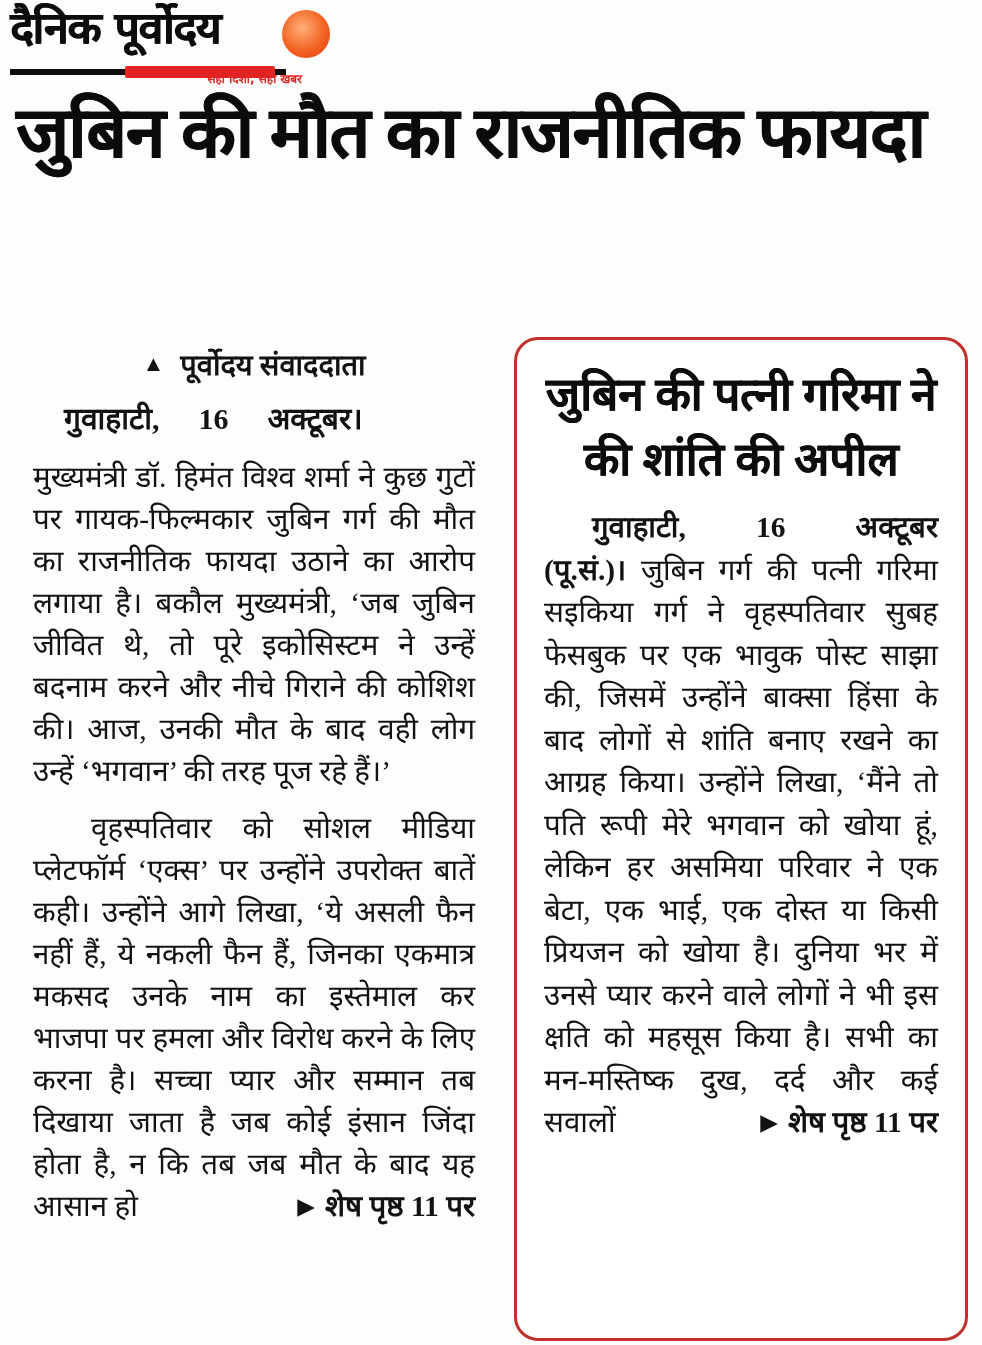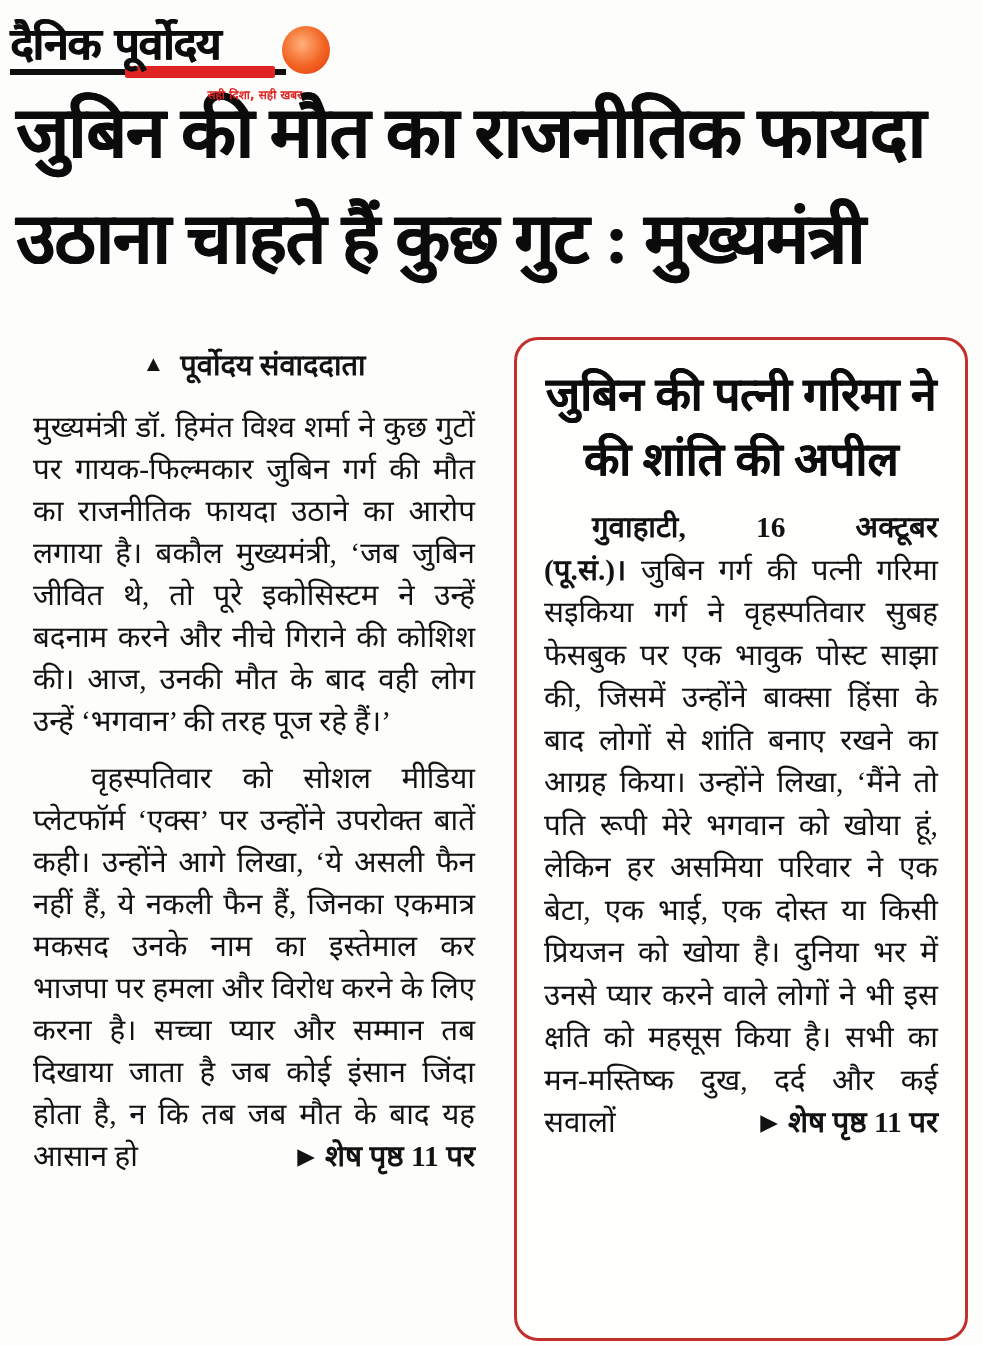--- a/index.html
+++ b/index.html
@@ -8,21 +8,21 @@
     --box-border-red:#c2302d;
     --ink-black:#121212;
   }
   html,body{margin:0;padding:0;}
   body{
     width:982px;height:1345px;position:relative;overflow:hidden;
     background:#fdfdfb;color:var(--ink-black);
     font-family:"Liberation Serif","DejaVu Serif",serif;
   }
   
-  .masthead{position:absolute;left:10px;top:18px;width:340px;height:66px;}
+  .masthead{position:absolute;left:10px;top:2px;width:340px;height:66px;}
   .sun{position:absolute;left:272px;top:8px;width:48px;height:48px;border-radius:50%;
        background:radial-gradient(circle at 42% 38%, #ffb07a 0%, var(--sun-orange) 55%, #e63812 100%);}
   .masthead-title{
     position:relative;z-index:1;font-family:"DejaVu Sans","Liberation Sans",sans-serif;
     font-weight:bold;font-size:44px;line-height:52px;color:#0c0c0c;
     letter-spacing:-1px;text-shadow:1px 0 0 currentColor;white-space:nowrap;
   }
   .tagline{
     position:absolute;z-index:1;right:48px;top:50px;
     font-family:"DejaVu Sans","Liberation Sans",sans-serif;
@@ -68,27 +68,27 @@
   <span class="sun"></span>
   <div class="masthead-title">दैनिक पूर्वोदय</div>
   <div class="tagline">सही दिशा, सही खबर</div>
 </div>
 <div class="rule-bar">
   <span class="rule-badge"></span>
 </div>
 
 <div class="main-headline">
   <div class="hl-line">जुबिन की मौत का राजनीतिक फायदा</div>
-  <div class="hl-line">उठाना चाहते हैं कुछ गुट : मुख्यमंत्री</div>
 </div>
 
 <div class="left-col">
   <p class="byline">
     <span class="tri">▲</span><span>पूर्वोदय संवाददाता</span>
   </p>
+  <p class="dateline">गुवाहाटी, 16 अक्टूबर।</p>
   <p class="body-para">मुख्यमंत्री डॉ. हिमंत विश्व शर्मा ने कुछ गुटों पर गायक-फिल्मकार जुबिन गर्ग की मौत का राजनीतिक फायदा उठाने का आरोप लगाया है। बकौल मुख्यमंत्री, ‘जब जुबिन जीवित थे, तो पूरे इकोसिस्टम ने उन्हें बदनाम करने और नीचे गिराने की कोशिश की। आज, उनकी मौत के बाद वही लोग उन्हें ‘भगवान’ की तरह पूज रहे हैं।’</p>
   <p class="body-para indent">
     <span>वृहस्पतिवार को सोशल मीडिया प्लेटफॉर्म ‘एक्स’ पर उन्होंने उपरोक्त बातें कही। उन्होंने आगे लिखा, ‘ये असली फैन नहीं हैं, ये नकली फैन हैं, जिनका एकमात्र मकसद उनके नाम का इस्तेमाल कर भाजपा पर हमला और विरोध करने के लिए करना है। सच्चा प्यार और सम्मान तब दिखाया जाता है जब कोई इंसान जिंदा होता है, न कि तब जब मौत के बाद यह आसान हो</span>
     <span class="cont">
       <span class="arrow">▶</span><span>शेष पृष्ठ 11 पर</span>
     </span>
   </p>
 </div>
 
 <div class="box">

